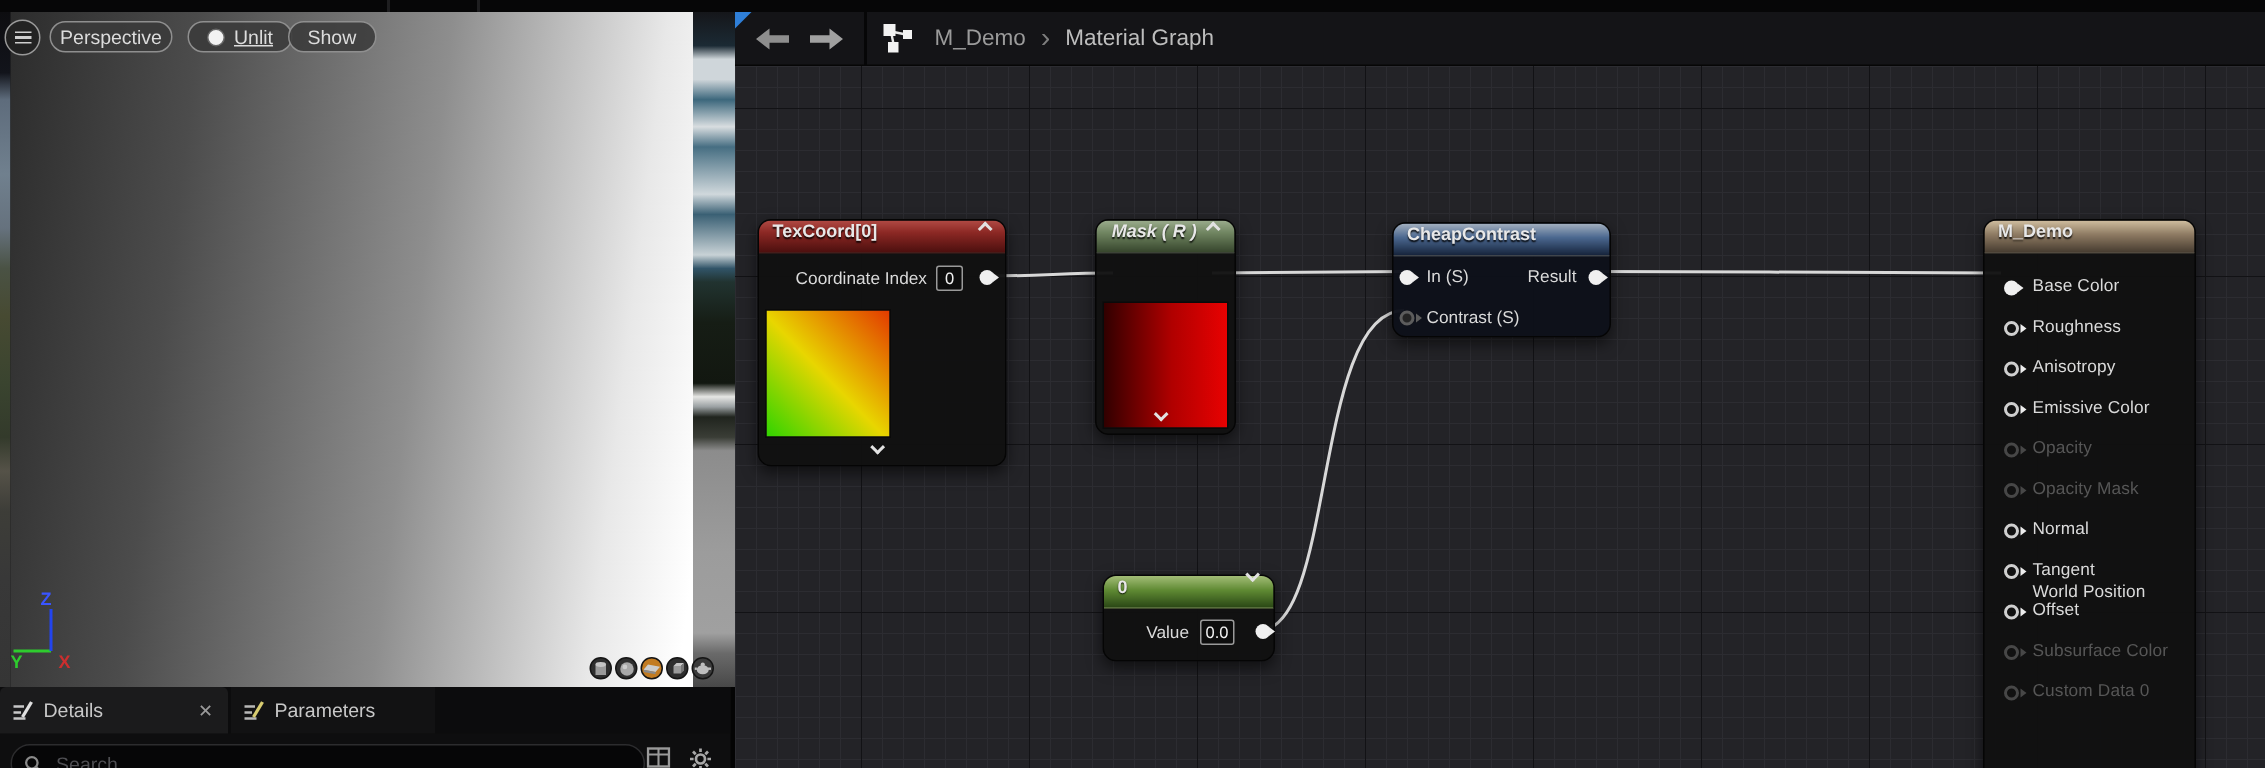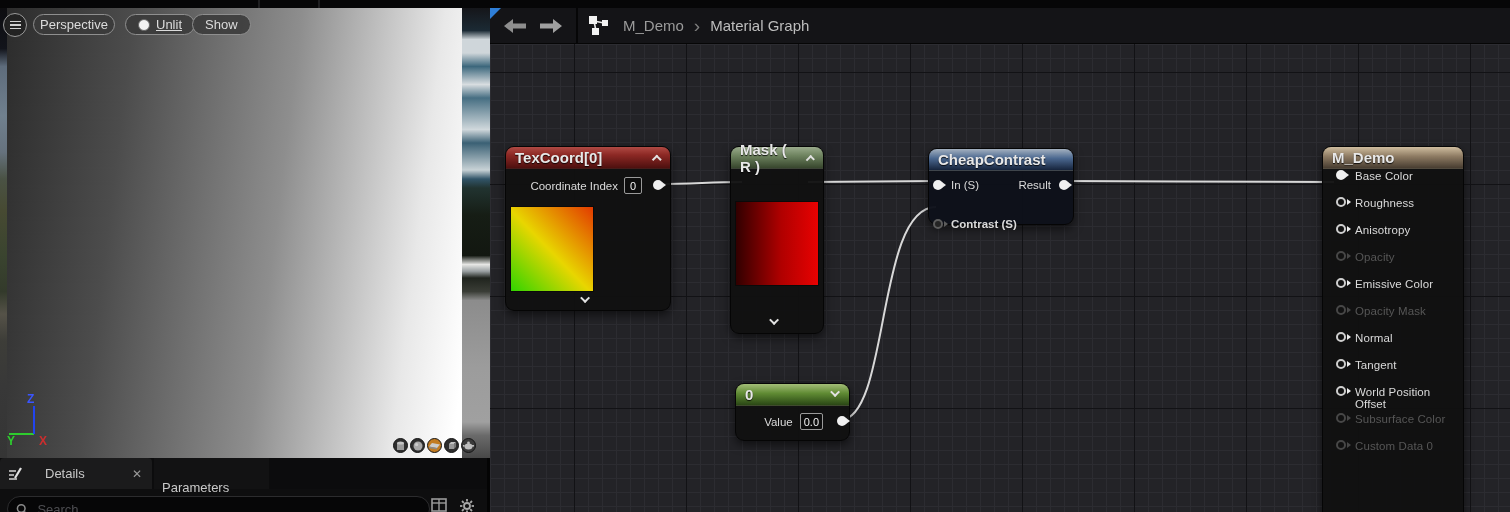--- a/index.html
+++ b/index.html
@@ -46,23 +46,23 @@
   .vp-shapes { position:absolute; left:386px; top:430px; display:flex; gap:2px; }
   .shape-btn {
     width:15px; height:15px; border-radius:50%; background:#2e2e2e; border:1px solid #151515;
     display:flex; align-items:center; justify-content:center;
   }
   .shape-btn.selected { background:#c27b21; }
 
   
   .details-panel { position:absolute; left:0; top:458px; width:490px; height:54px; background:#0e0e0f; z-index:3; border-right:3px solid #040404; }
   .dp-tabs { position:absolute; left:0; top:0; width:100%; height:31px; background:#0c0c0d; display:flex; }
-  .dp-tab { height:31px; display:flex; align-items:center; gap:22px; padding:0 10px 0 8px; font-size:13px; color:#c8c8c8; }
+  .dp-tab { height:31px; display:flex; align-items:center; gap:6px; padding:0 10px 0 8px; font-size:13px; color:#c8c8c8; }
   .dp-tab.active { background:#1b1b1c; border-radius:4px 4px 0 0; width:152px; }
-  .dp-tab.inactive { background:#121213; margin-left:2px; padding-right:40px;flex-direction:column; }
+  .dp-tab.inactive { background:#121213; margin-left:2px; padding-right:40px; }
   .dp-tab .close-x { margin-left:auto; color:#9a9a9a; font-size:12px; }
   .dp-search-row { position:absolute; left:0; top:33px; width:100%; height:21px; }
   .search-pill {
     position:absolute; left:7px; top:5px; width:423px; height:26px; border-radius:13px;
     background:#060607; border:1px solid #2c2c2e; display:flex; align-items:center; padding:0 8px; gap:7px;
   }
   .search-pill input {
     background:transparent; border:none; outline:none; color:#cfcfcf; font-size:13px; width:100%;
     font-family:"Liberation Sans", sans-serif;
   }
@@ -94,22 +94,22 @@
 
   
   .wires { position:absolute; left:0; top:0; width:1020px; height:504px; z-index:3; pointer-events:none; }
 
   
   .node {
     position:absolute; z-index:4; background:rgba(17,17,17,.96); border:1px solid #050505;
     border-radius:9px; box-shadow:0 4px 10px rgba(0,0,0,.55);
   }
   .node-header {
-    height:22px; border-radius:8px 8px 0 0; display:flex; align-items:center;
-    padding:0 9px; font-size:15px; font-weight:bold; color:#e8e8e8;
+    height:22px; border-radius:8px 8px 0 0; display:flex; 
+    padding:0 9px; font-size:12px; font-weight:bold; color:#e8e8e8;
     text-shadow:0 1px 1px rgba(0,0,0,.85); border-bottom:1px solid rgba(0,0,0,.6);
   }
   .hd-texcoord { background:linear-gradient(180deg,#b04a44 0%,#8c2824 38%,#4e100f 100%); }
   .hd-mask     { background:linear-gradient(180deg,#9aab8c 0%,#6f8460 40%,#37462d 100%); }
   .hd-cheap    { background:linear-gradient(180deg,#a3b0bf 0%,#4a678f 45%,#16243c 100%); }
   .hd-scalar   { background:linear-gradient(180deg,#a3bd77 0%,#5f8a33 45%,#2a4715 100%); }
   .hd-result   { background:linear-gradient(180deg,#cfbd9f 0%,#8d7a62 45%,#483d31 100%); }
   .hd-spacer { flex:1; }
 
   .chev { display:inline-block; width:7px; height:7px; border-left:2px solid #e2e2e2; border-top:2px solid #e2e2e2; }
@@ -136,34 +136,34 @@
   }
   .node-label { font-size:11.5px; color:#dadada; }
 
   
   .n-texcoord { left:15px; top:138px; width:166px; height:165px; }
   .n-texcoord .field-row { display:flex; align-items:center; justify-content:flex-end; gap:6px; padding:8px 28px 0 0; }
   .preview { border:1px solid #0a0a0a; }
   .pv-texcoord { position:absolute; left:4px; top:59px; width:84px; height:86px;
     background:linear-gradient(to bottom left,#e23a00 0%,#e8d600 52%,#30d400 100%); }
   
-  .n-mask { left:240px; top:138px; width:94px; height:188px; }
+  .n-mask { left:240px; top:138px; width:94px; height:144px;font-style:italic; }
   .n-mask .pin-row { position:absolute; left:0; top:30px; width:100%; display:flex; justify-content:space-between; padding:0 8px; }
   .pv-mask { position:absolute; left:4px; top:54px; width:84px; height:85px;
     background:linear-gradient(90deg,#310000 0%,#b00000 55%,#e80202 100%); }
   
   .n-cheap { left:438px; top:140px; width:146px; height:77px; background:rgba(13,17,26,.97); }
   .n-cheap .row { position:absolute; left:4px; right:4px; display:flex; align-items:center; gap:8px; height:20px;text-align:right; }
   
   .n-scalar { left:245px; top:375px; width:115px; height:58px; }
   .n-scalar .row { position:absolute; left:0; top:29px; width:100%; display:flex; align-items:center; justify-content:flex-end; gap:7px; padding-right:26px; }
   
   .n-result { left:832px; top:138px; width:142px; height:382px; }
   .n-result .pins { padding-top:1px; }
-  .pin-row { display:flex; align-items:flex-start; gap:9px; height:27px; padding-left:13px; }
+  .pin-row { display:flex; align-items:flex-end; gap:9px; height:27px; padding-left:13px; }
   .pin-row .node-label { letter-spacing:.1px; }
   .pin-row.disabled .node-label { color:#565656; }
 
   svg { display:block; }
 </style>
 </head>
 <body>
 
 <div class="top-strip">
   <span class="tab-div" style="left:258px"></span>
@@ -356,21 +356,21 @@
     <div class="node-header hd-cheap">
       <span>CheapContrast</span>
     </div>
     <div class="row" style="top:26px;">
       <span class="gpin filled"></span>
       <span class="node-label">In (S)</span>
       <span class="hd-spacer"></span>
       <span class="node-label">Result</span>
       <span class="gpin filled"></span>
     </div>
-    <div class="row" style="top:65px;font-weight:bold;">
+    <div class="row" style="top:53px;">
       <span class="gpin darkfill"></span>
       <span class="node-label">Contrast (S)</span>
     </div>
   </div>
 
   <div class="node n-scalar">
     <div class="node-header hd-scalar">
       <span>0</span>
       <span class="hd-spacer"></span>
       <span class="chev down" style="margin-top:-3px;"></span>
@@ -392,28 +392,28 @@
         <span class="node-label">Base Color</span>
       </div>
       <div class="pin-row">
         <span class="gpin hollow"></span>
         <span class="node-label">Roughness</span>
       </div>
       <div class="pin-row">
         <span class="gpin hollow"></span>
         <span class="node-label">Anisotropy</span>
       </div>
+      <div class="pin-row">
+        <span class="gpin hollow"></span>
+        <span class="node-label">Emissive Color</span>
+      </div>
       <div class="pin-row disabled">
         <span class="gpin disabled"></span>
         <span class="node-label">Opacity</span>
       </div>
-      <div class="pin-row">
-        <span class="gpin hollow"></span>
-        <span class="node-label">Emissive Color</span>
-      </div>
       <div class="pin-row disabled">
         <span class="gpin disabled"></span>
         <span class="node-label">Opacity Mask</span>
       </div>
       <div class="pin-row">
         <span class="gpin hollow"></span>
         <span class="node-label">Normal</span>
       </div>
       <div class="pin-row">
         <span class="gpin hollow"></span>

